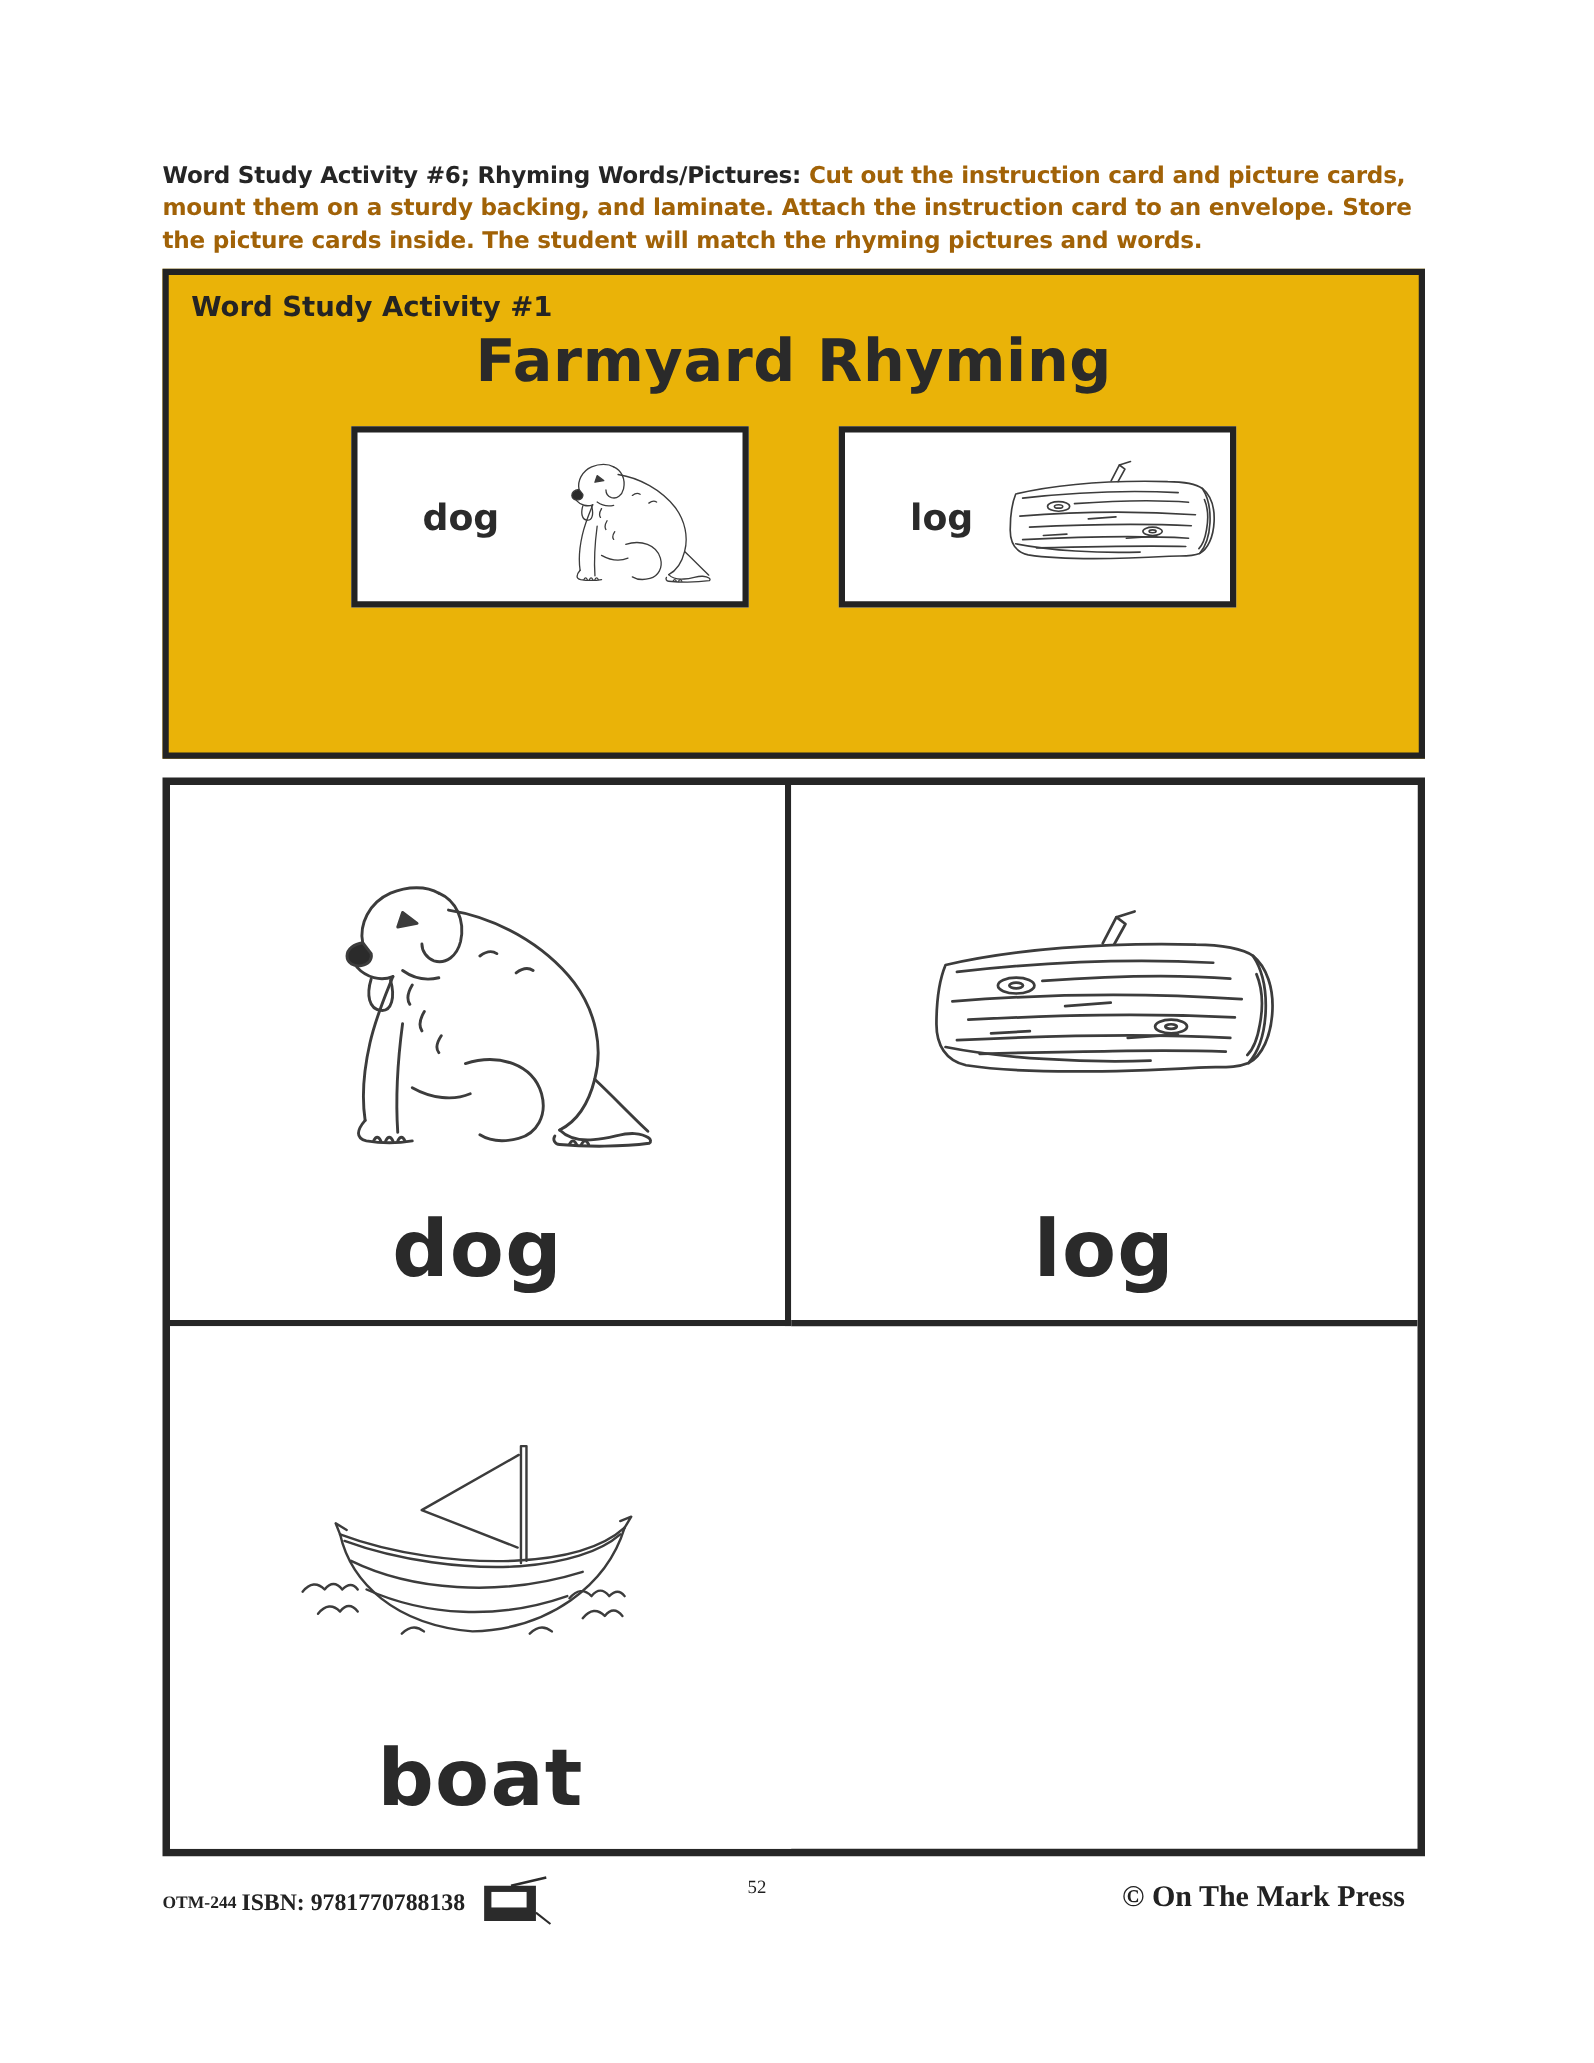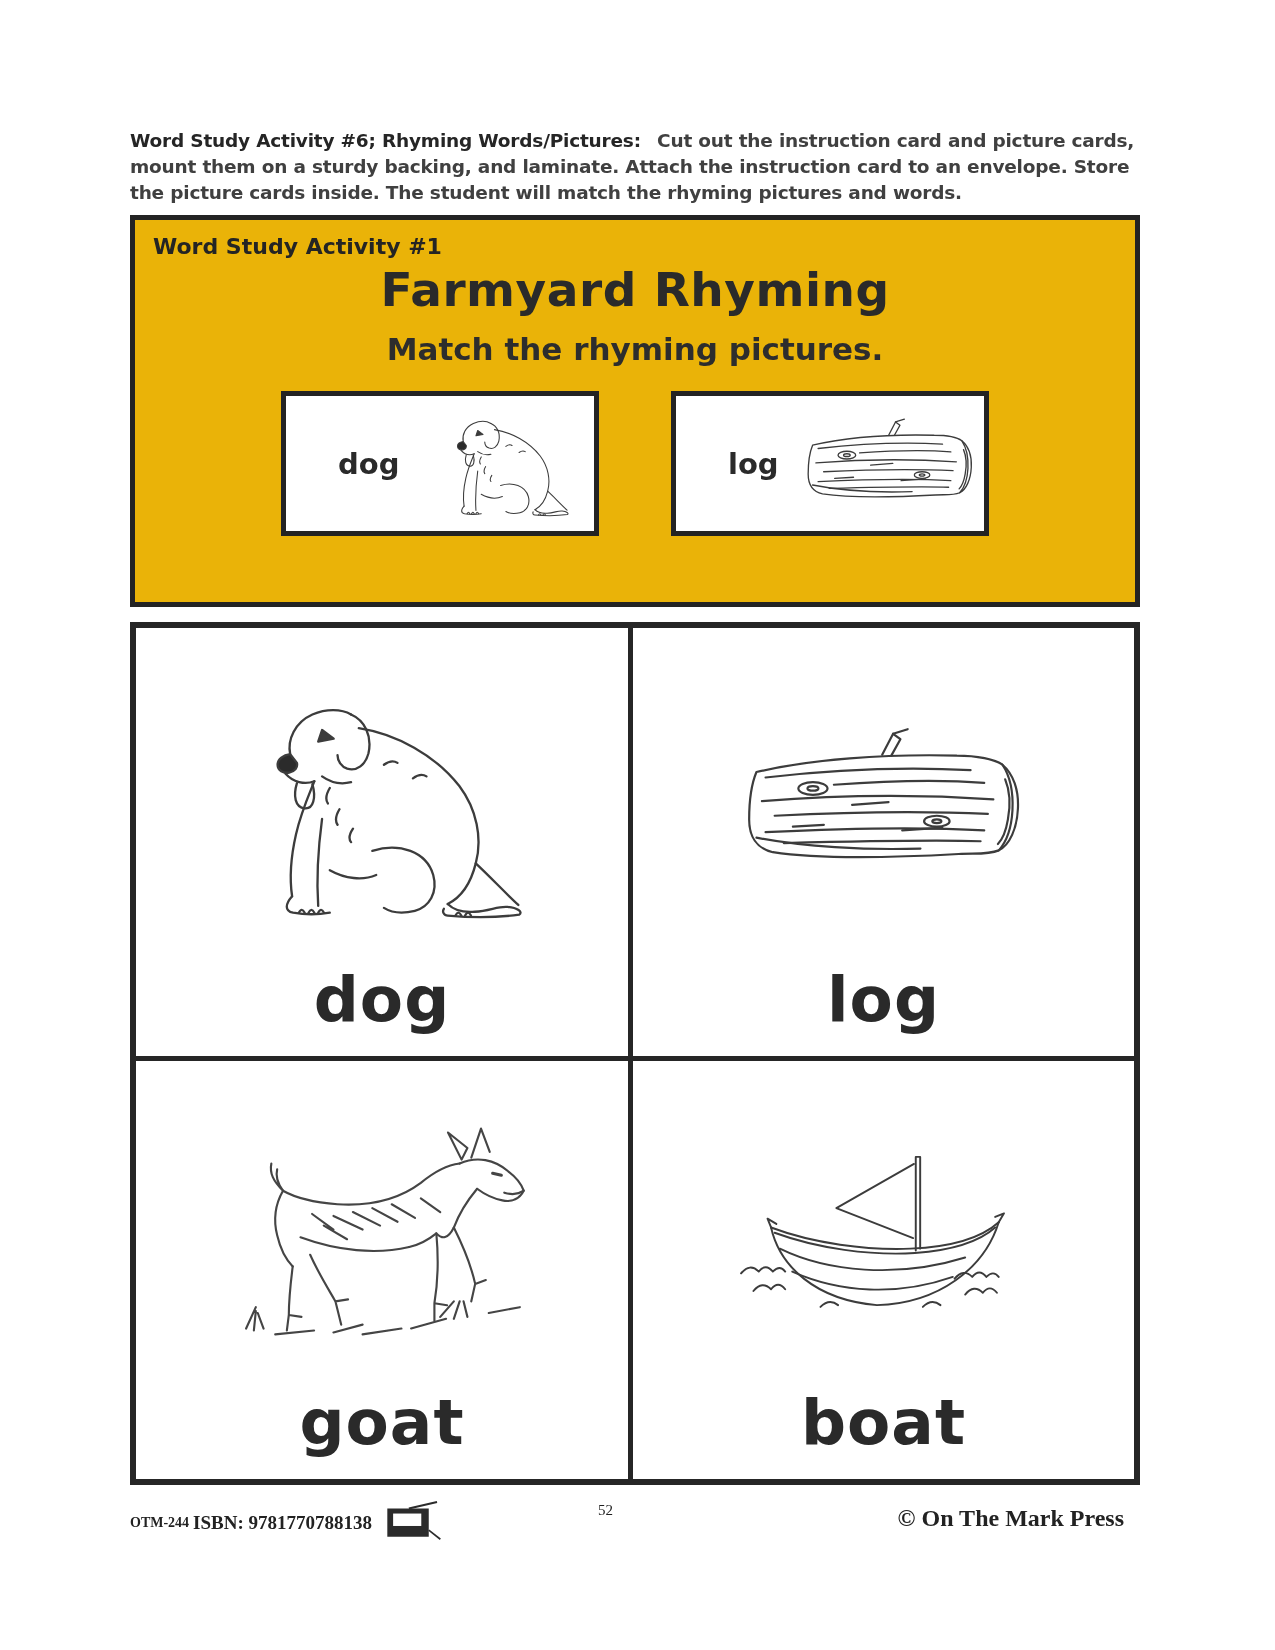--- a/index.html
+++ b/index.html
@@ -10,21 +10,21 @@
     background:#ffffff; color:#2b2b2b; margin:0 auto; overflow:hidden;
   }
 
   
   .intro {
     position:absolute; left:130px; top:128px; width:1014px;
     font-size:18.5px; line-height:26px; font-weight:bold; color:#252525;
     letter-spacing:-0.2px;
   }
   .intro .lead { font-weight:bold; }
-  .intro .rest { font-weight:bold; color:#404040;margin-left:10px; }
+  .intro .rest { font-weight:bold; color:#a16207; }
 
   
   .activity-box {
     position:absolute; left:130px; top:215px; width:1010px; height:392px;
     border:5px solid #232323; background:#eab308;
   }
   .activity-header {
     padding:14px 0 0 18px; font-size:22px; font-weight:bold; color:#242424;
   }
   .activity-title {
@@ -184,21 +184,20 @@
 
 <div class="page">
 
   <p class="intro">
     <span class="lead">Word Study Activity #6; Rhyming Words/Pictures:</span><span class="rest"> Cut out the instruction card and picture cards, mount them on a sturdy backing, and laminate. Attach the instruction card to an envelope. Store the picture cards inside. The student will match the rhyming pictures and words.</span>
   </p>
 
   <div class="activity-box">
     <div class="activity-header">Word Study Activity #1</div>
     <div class="activity-title">Farmyard Rhyming</div>
-    <div class="activity-subtitle">Match the rhyming pictures.</div>
 
     <div class="sample-row">
       <div class="sample-card">
         <div class="word">dog</div>
         <div class="mini-art">
           <svg class="line-art" width="132" height="119">
               <use href="#art-dog" width="132" height="119"></use>
             </svg>
         </div>
       </div>
@@ -223,28 +222,20 @@
       <div class="word">dog</div>
     </div>
     <div class="cell b-bottom">
       <div class="art">
         <svg class="line-art" width="310" height="164">
             <use href="#art-log" width="310" height="164"></use>
           </svg>
       </div>
       <div class="word">log</div>
     </div>
-    <div class="cell b-right">
-      <div class="art">
-        <svg class="line-art" width="330" height="243">
-            <use href="#art-goat" width="330" height="243"></use>
-          </svg>
-      </div>
-      <div class="word">goat</div>
-    </div>
     <div class="cell">
       <div class="art">
         <svg class="line-art" width="300" height="212">
             <use href="#art-boat" width="300" height="212"></use>
           </svg>
       </div>
       <div class="word">boat</div>
     </div>
   </div>
 

